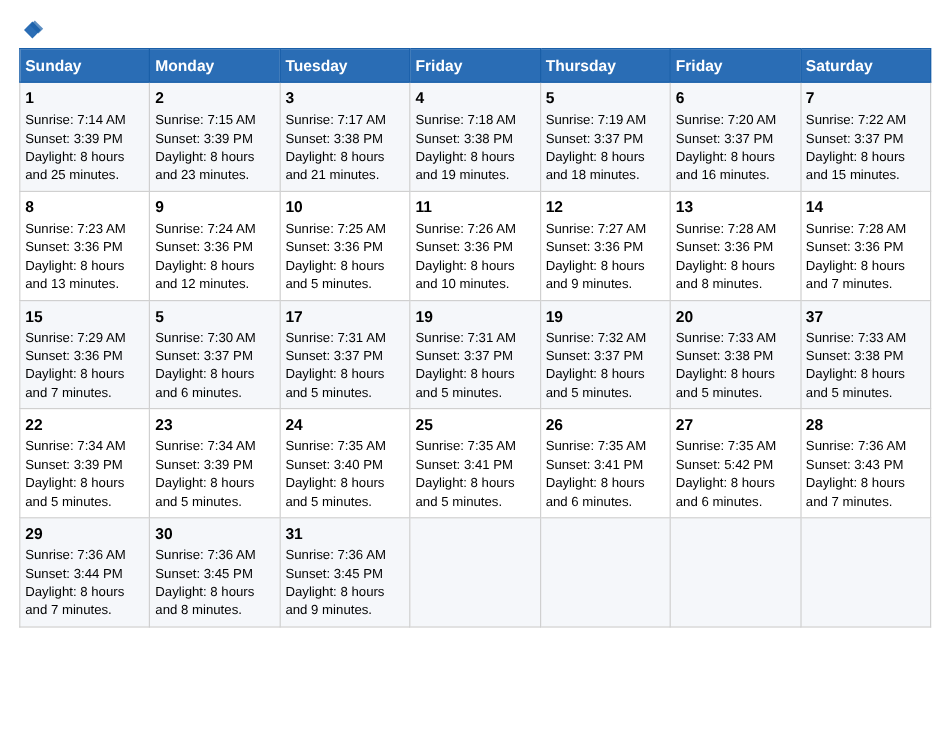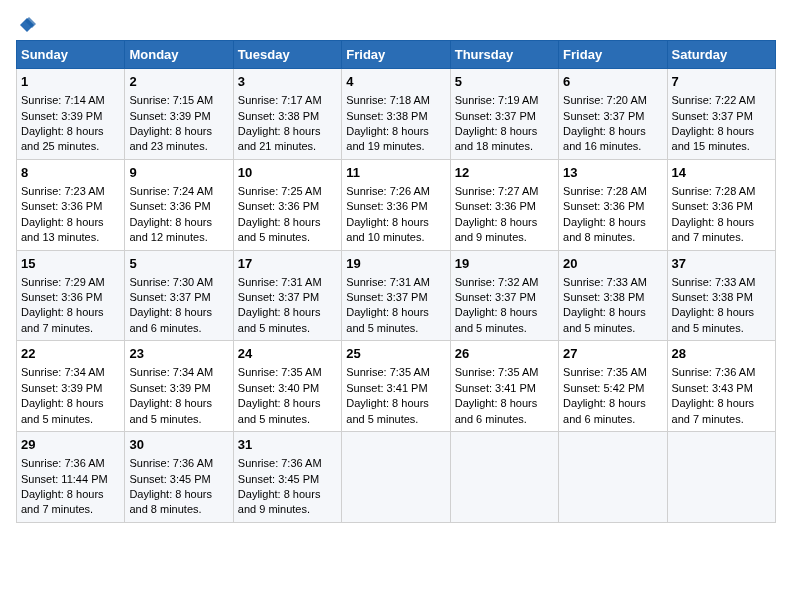--- a/index.html
+++ b/index.html
@@ -136,21 +136,21 @@
       <tr>
         <td><span class="day-num">22</span><span>Sunrise: 7:34 AM</span><br><span>Sunset: 3:39 PM</span><br><span>Daylight: 8 hours and 5 minutes.</span></td>
         <td><span class="day-num">23</span><span>Sunrise: 7:34 AM</span><br><span>Sunset: 3:39 PM</span><br><span>Daylight: 8 hours and 5 minutes.</span></td>
         <td><span class="day-num">24</span><span>Sunrise: 7:35 AM</span><br><span>Sunset: 3:40 PM</span><br><span>Daylight: 8 hours and 5 minutes.</span></td>
         <td><span class="day-num">25</span><span>Sunrise: 7:35 AM</span><br><span>Sunset: 3:41 PM</span><br><span>Daylight: 8 hours and 5 minutes.</span></td>
         <td><span class="day-num">26</span><span>Sunrise: 7:35 AM</span><br><span>Sunset: 3:41 PM</span><br><span>Daylight: 8 hours and 6 minutes.</span></td>
         <td><span class="day-num">27</span><span>Sunrise: 7:35 AM</span><br><span>Sunset: 5:42 PM</span><br><span>Daylight: 8 hours and 6 minutes.</span></td>
         <td><span class="day-num">28</span><span>Sunrise: 7:36 AM</span><br><span>Sunset: 3:43 PM</span><br><span>Daylight: 8 hours and 7 minutes.</span></td>
       </tr>
       <tr>
-        <td><span class="day-num">29</span><span>Sunrise: 7:36 AM</span><br><span>Sunset: 11:44 PM</span><br><span>Daylight: 8 hours and 7 minutes.</span></td>
+        <td><span class="day-num">29</span><span>Sunrise: 7:36 AM</span><br><span>Sunset: 3:44 PM</span><br><span>Daylight: 8 hours and 7 minutes.</span></td>
         <td><span class="day-num">30</span><span>Sunrise: 7:36 AM</span><br><span>Sunset: 3:45 PM</span><br><span>Daylight: 8 hours and 8 minutes.</span></td>
         <td><span class="day-num">31</span><span>Sunrise: 7:36 AM</span><br><span>Sunset: 3:45 PM</span><br><span>Daylight: 8 hours and 9 minutes.</span></td>
         <td class="cell-empty"></td>
         <td class="cell-empty"></td>
         <td class="cell-empty"></td>
         <td class="cell-empty"></td>
       </tr>
     </tbody>
 </table>
 

